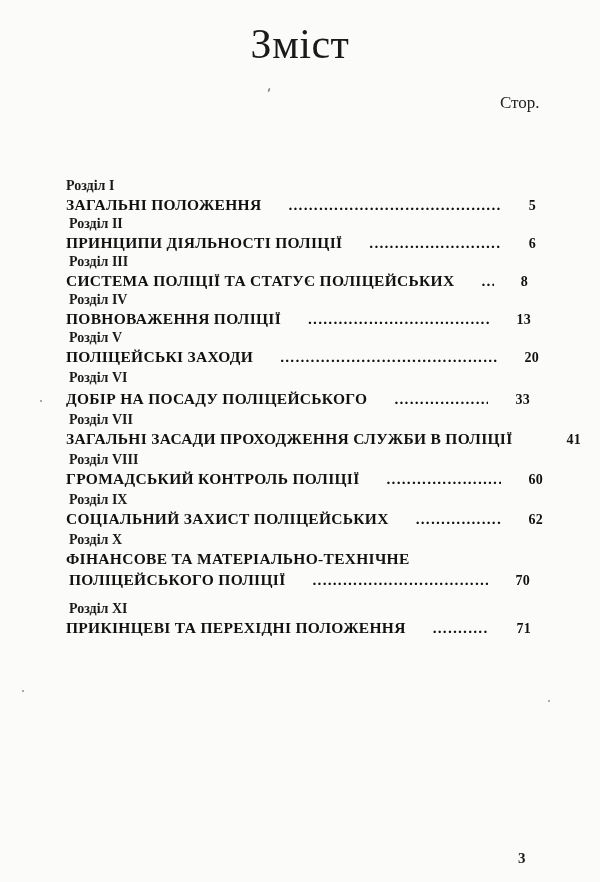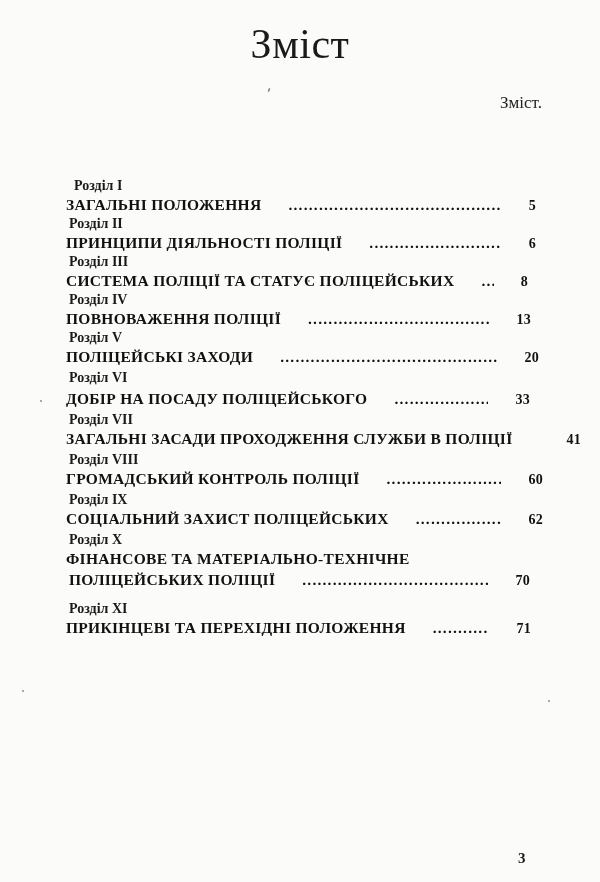--- a/index.html
+++ b/index.html
@@ -110,26 +110,26 @@
       opacity: 0.55;
     }
   </style>
 </head>
 <body>
 
 <div class="page">
 
   <h1 class="title">Зміст</h1>
 
-  <div class="page-col-label">Зміст.</div>
+  <div class="page-col-label">Стор.</div>
 
   <div class="toc">
 
     <div class="group">
-      <div class="section-label" style="margin-left:8px">Розділ I</div>
+      <div class="section-label" style="margin-left:0px">Розділ I</div>
       <div class="entry">
         <div class="entry-line">
           <span class="entry-text">ЗАГАЛЬНІ ПОЛОЖЕННЯ</span>
           <span class="leader"></span>
           <span class="page-num">5</span>
         </div>
       </div>
     </div>
 
     <div class="group">
@@ -218,21 +218,21 @@
           <span class="page-num">62</span>
         </div>
       </div>
     </div>
 
     <div class="group" style="margin-top:2px">
       <div class="section-label" style="margin-left:3px">Розділ X</div>
       <div class="entry-pre">ФІНАНСОВЕ ТА МАТЕРІАЛЬНО-ТЕХНІЧНЕ</div>
       <div class="entry" style="width:464px; padding-left:3px; box-sizing:border-box">
         <div class="entry-line">
-          <span class="entry-text">ПОЛІЦЕЙСЬКИХ ПОЛІЦІЇ</span>
+          <span class="entry-text">ПОЛІЦЕЙСЬКОГО ПОЛІЦІЇ</span>
           <span class="leader"></span>
           <span class="page-num">70</span>
         </div>
       </div>
     </div>
 
     <div class="group" style="margin-top:10px">
       <div class="section-label" style="margin-left:3px">Розділ XI</div>
       <div class="entry" style="width:465px">
         <div class="entry-line">

